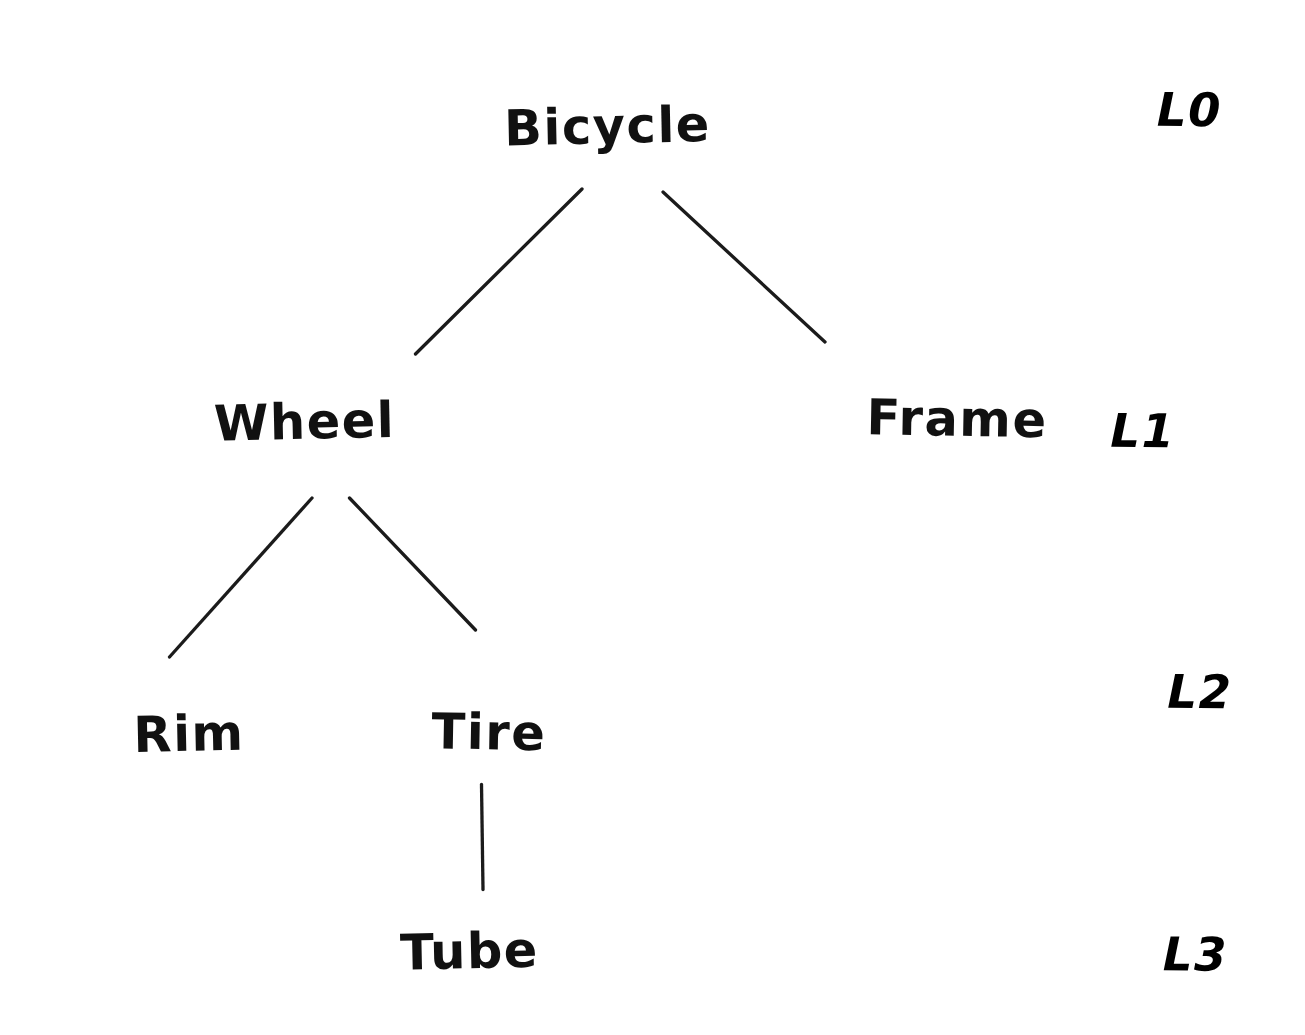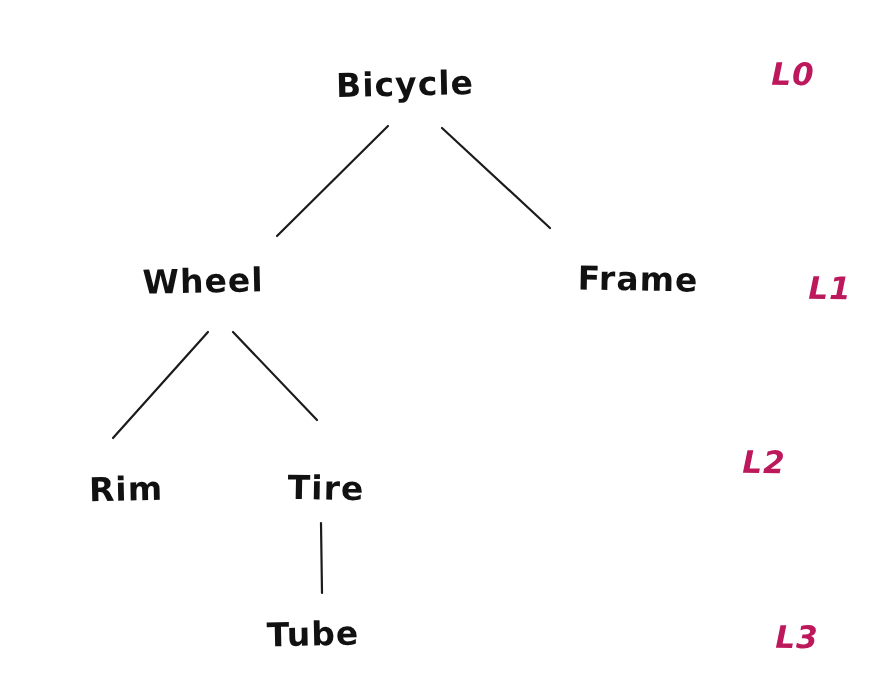--- a/index.html
+++ b/index.html
@@ -37,21 +37,21 @@
   }
   .node.tilt-l { transform: translate(-50%, -50%) rotate(-1.2deg); }
   .node.tilt-r { transform: translate(-50%, -50%) rotate(1deg); }
   .level-label {
     position: absolute;
     transform: translate(-50%, -50%) rotate(0.5deg);
     font-size: 31px;
     font-style: italic;
     font-weight: 600;
     letter-spacing: 1px;
-    color: #be185d;
+    color: #000000;
     white-space: nowrap;
     user-select: none;
   }
 </style>
 </head>
 <body>
 
 <div id="canvas">
 
   <svg class="edges" width="870" height="690" viewBox="0 0 870 690">
@@ -69,19 +69,19 @@
   <div class="node tilt-r" style="left:638px; top:279px;">Frame</div>
 
   <div class="node tilt-l" style="left:126px; top:489px;">Rim</div>
 
   <div class="node tilt-r" style="left:326px; top:488px;">Tire</div>
 
   <div class="node tilt-l" style="left:313px; top:634px;">Tube</div>
 
   <div class="level-label" style="left:793px; top:74px;">L0</div>
 
-  <div class="level-label" style="left:830px; top:288px;">L1</div>
+  <div class="level-label" style="left:762px; top:288px;">L1</div>
 
-  <div class="level-label" style="left:764px; top:462px;">L2</div>
+  <div class="level-label" style="left:800px; top:462px;">L2</div>
 
   <div class="level-label" style="left:797px; top:637px;text-align:right;">L3</div>
 
 </div>
 
 </body></html>

